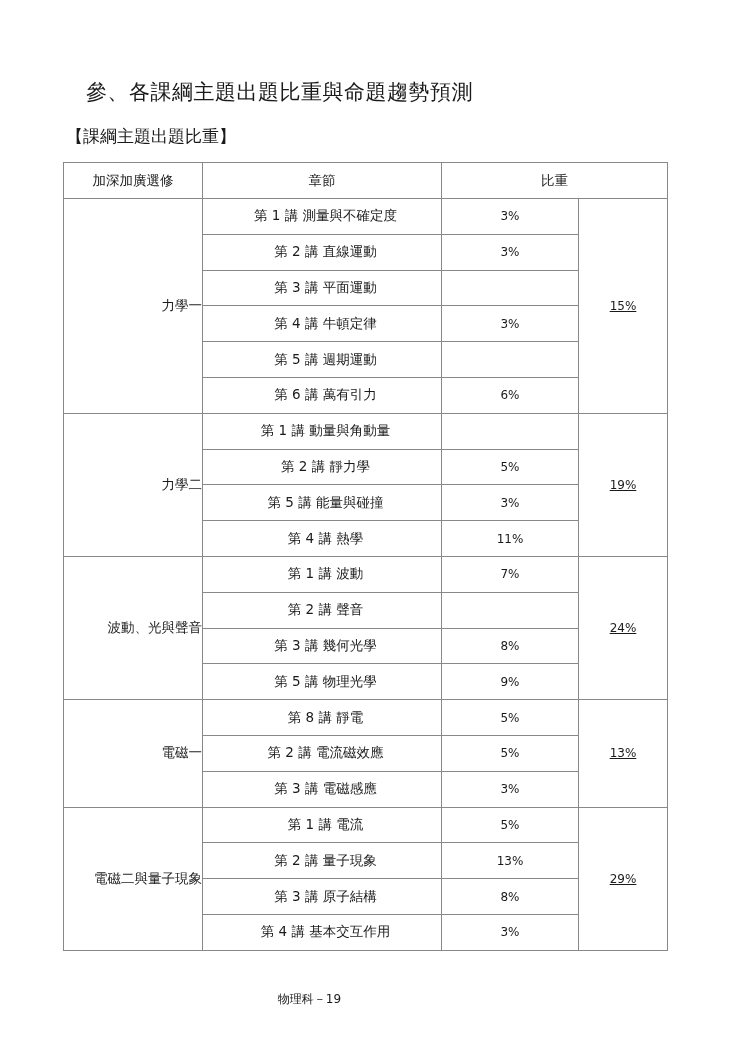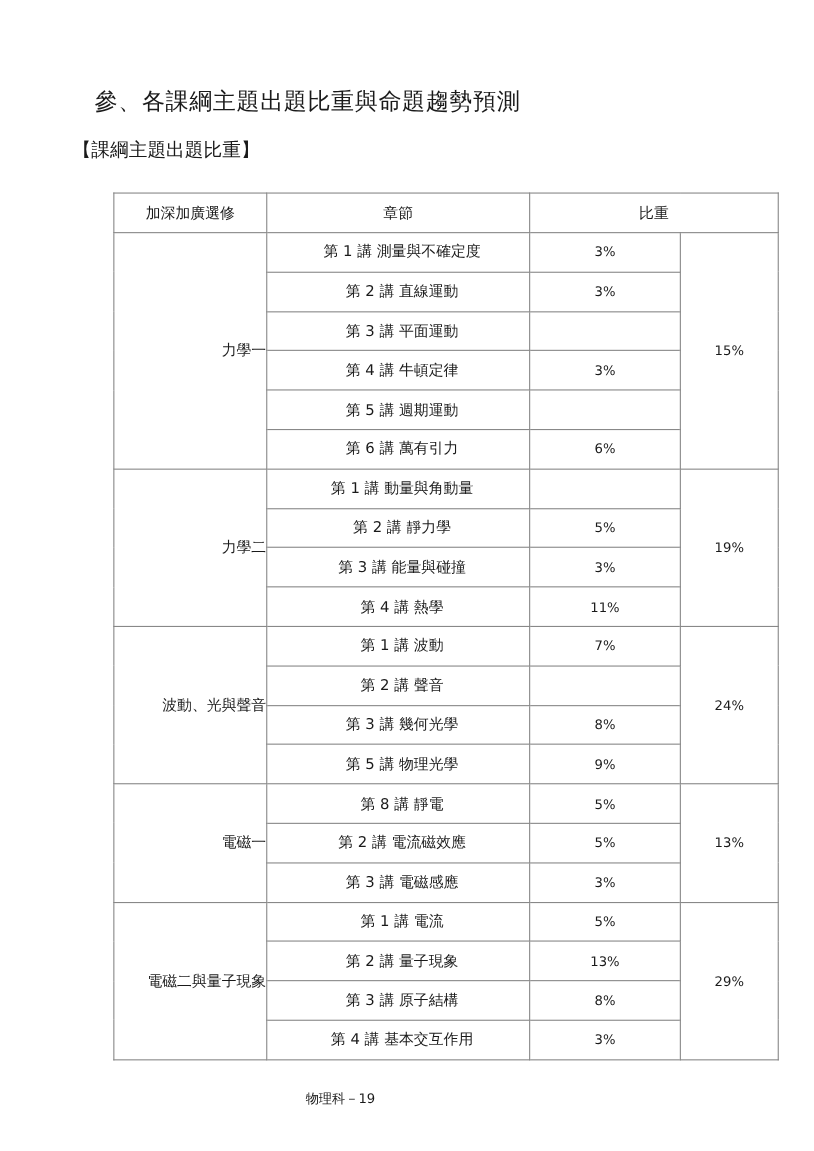--- a/index.html
+++ b/index.html
@@ -1,27 +1,27 @@
 <!DOCTYPE html>
 <html><head>
 <meta charset="utf-8">
 <style>
   html, body { margin:0; padding:0; background:#ffffff; }
   body { width:740px; height:1046px; position:relative; overflow:hidden;
          font-family:"DejaVu Sans", "Liberation Sans", sans-serif; color:#1a1a1a; }
   .title { position:absolute; left:66px; top:78px; font-size:21px; letter-spacing:0.5px;margin-left:20px; }
   .subtitle { position:absolute; left:66px; top:125px; font-size:17px; }
-  table { position:absolute; left:63px; top:175px; border-collapse:collapse;
-          table-layout:fixed; width:604px;margin-left:40px; }
+  table { position:absolute; left:63px; top:162px; border-collapse:collapse;
+          table-layout:fixed; width:604px; }
   td, th { border:1px solid #888; font-size:13.5px; font-weight:normal; padding:0; height:34.8px; }
   th { height:35px; text-align:center; }
   td.topic { text-align:right; }
   td.lec { text-align:center; padding-left:7px; white-space:nowrap; }
   td.pct { text-align:center; font-size:12px; }
-  td.total { text-align:center; font-size:12px; }
+  td.total { text-align:center; font-size:12px;text-decoration:underline; }
   .footer { position:absolute; left:0; width:619px; top:991px; text-align:center; font-size:12px; }
 </style>
 </head>
 <body>
 
 <div class="title">參、各課綱主題出題比重與命題趨勢預測</div>
 <div class="subtitle">【課綱主題出題比重】</div>
 
 <table>
   <colgroup>
@@ -70,21 +70,21 @@
       <td rowspan="4" class="topic">力學二</td>
       <td class="lec">第 1 講  動量與角動量</td>
       <td class="pct"></td>
       <td rowspan="4" class="total">19%</td>
     </tr>
     <tr>
       <td class="lec">第 2 講  靜力學</td>
       <td class="pct">5%</td>
     </tr>
     <tr>
-      <td class="lec">第 3 講  能量與碰撞</td>
+      <td class="lec">第 5 講  能量與碰撞</td>
       <td class="pct">3%</td>
     </tr>
     <tr>
       <td class="lec">第 4 講  熱學</td>
       <td class="pct">11%</td>
     </tr>
 
     <tr>
       <td rowspan="4" class="topic">波動、光與聲音</td>
       <td class="lec">第 1 講  波動</td>

